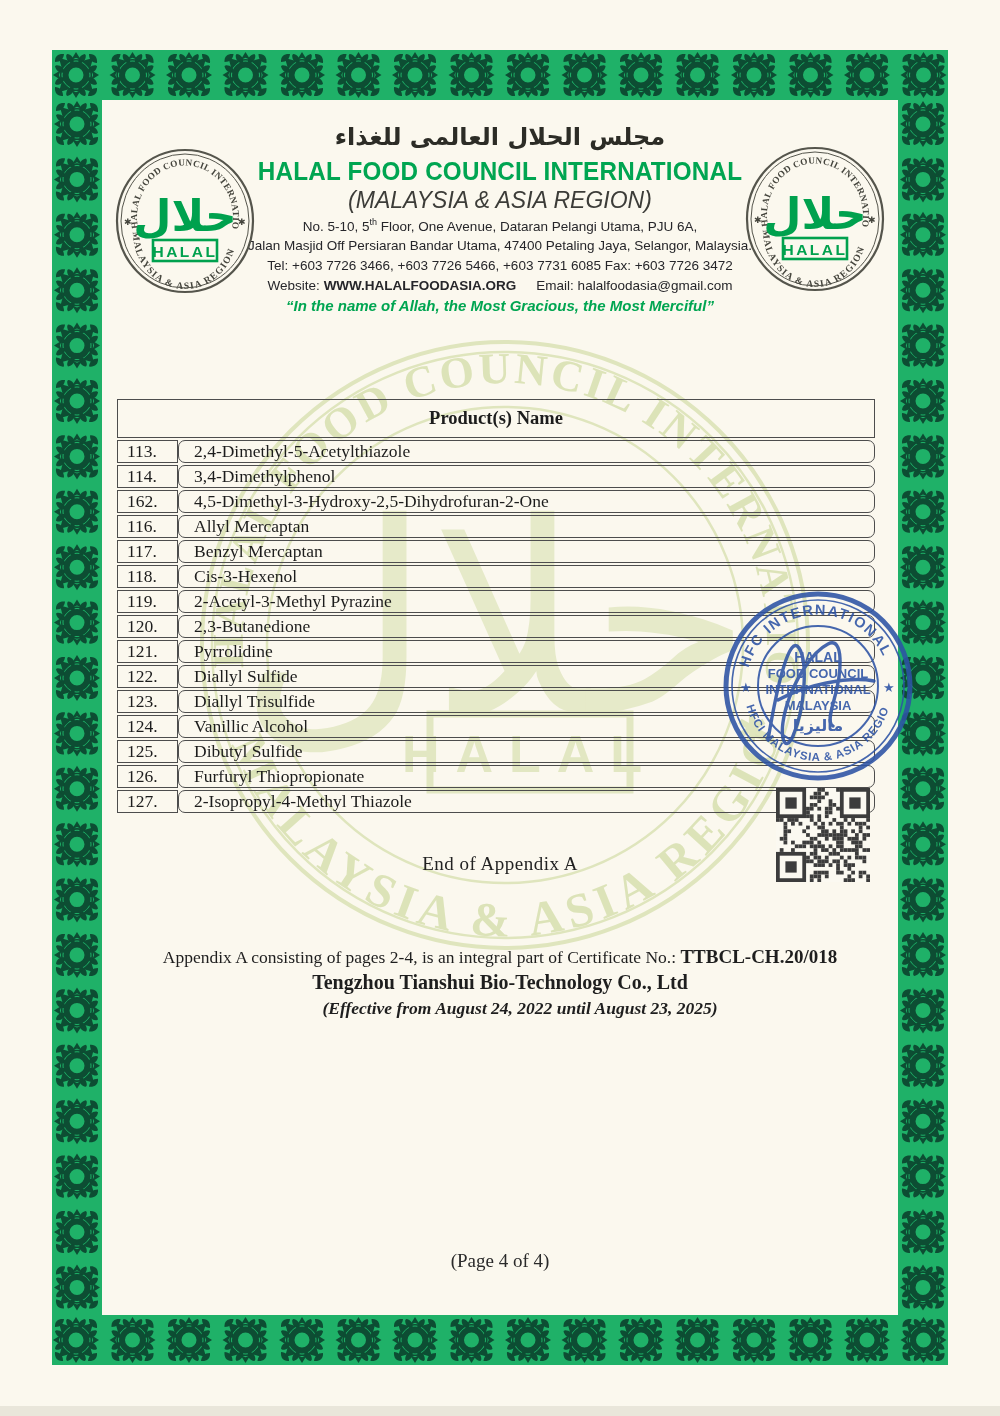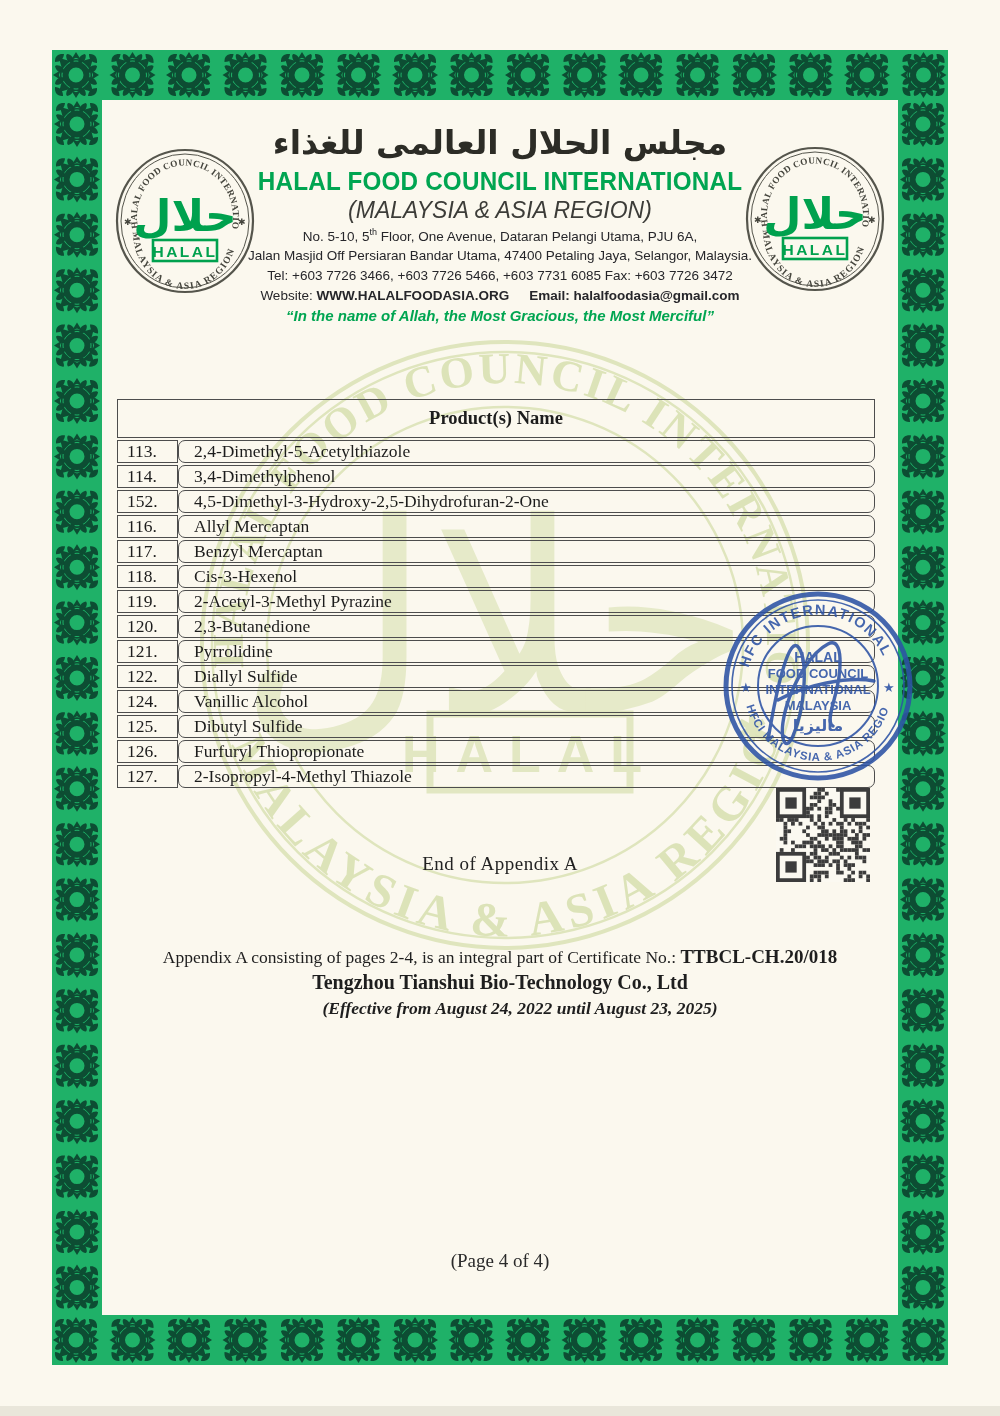--- a/index.html
+++ b/index.html
@@ -15,39 +15,39 @@
   
   #border-svg{position:absolute;left:0;top:0;z-index:1;}
 
   
   #watermark-svg{position:absolute;left:0;top:0;z-index:2;}
 
   
   .header{position:absolute;left:0;top:124px;width:100%;text-align:center;z-index:3;}
   .arabic-title{
     font-family:"DejaVu Sans",sans-serif;
-    font-size:33px;font-weight:bold;color:#2c2c26;line-height:1.15;
+    font-size:24px;font-weight:bold;color:#2c2c26;line-height:1.15;
   }
   .org-name{
     font-family:"Liberation Sans",sans-serif;
     font-size:25px;font-weight:bold;color:#00a551;
     letter-spacing:.2px;margin-top:5px;
     transform:scaleX(.97);transform-origin:center;
   }
   .org-region{
     font-family:"Liberation Sans",sans-serif;
     font-size:23px;font-style:italic;color:#3c3c38;margin-top:1px;
   }
   .addr-line{
     font-family:"Liberation Sans",sans-serif;
     font-size:13.5px;color:#26262a;margin-top:3px;line-height:1.25;
   }
   .addr-line sup{font-size:9px;}
   .bold{font-weight:bold;}
-  .gap-left{margin-left:20px;font-weight:bold;}
+  .gap-left{margin-left:20px;}
   .quote{
     font-family:"Liberation Sans",sans-serif;
     font-size:15px;font-style:italic;font-weight:bold;color:#00a551;margin-top:2px;
   }
 
   
   .logo{position:absolute;z-index:3;}
   .logo-left{left:112px;top:146px;}
   .logo-right{left:742px;top:144px;}
 
@@ -290,21 +290,21 @@
     <tbody>
         <tr>
           <td class="col-no">113.</td>
           <td class="col-name">2,4-Dimethyl-5-Acetylthiazole</td>
         </tr>
         <tr>
           <td class="col-no">114.</td>
           <td class="col-name">3,4-Dimethylphenol</td>
         </tr>
         <tr>
-          <td class="col-no">152.</td>
+          <td class="col-no">162.</td>
           <td class="col-name">4,5-Dimethyl-3-Hydroxy-2,5-Dihydrofuran-2-One</td>
         </tr>
         <tr>
           <td class="col-no">116.</td>
           <td class="col-name">Allyl Mercaptan</td>
         </tr>
         <tr>
           <td class="col-no">117.</td>
           <td class="col-name">Benzyl Mercaptan</td>
         </tr>
@@ -320,20 +320,24 @@
           <td class="col-no">120.</td>
           <td class="col-name">2,3-Butanedione</td>
         </tr>
         <tr>
           <td class="col-no">121.</td>
           <td class="col-name">Pyrrolidine</td>
         </tr>
         <tr>
           <td class="col-no">122.</td>
           <td class="col-name">Diallyl Sulfide</td>
+        </tr>
+        <tr>
+          <td class="col-no">123.</td>
+          <td class="col-name">Diallyl Trisulfide</td>
         </tr>
         <tr>
           <td class="col-no">124.</td>
           <td class="col-name">Vanillic Alcohol</td>
         </tr>
         <tr>
           <td class="col-no">125.</td>
           <td class="col-name">Dibutyl Sulfide</td>
         </tr>
         <tr>

